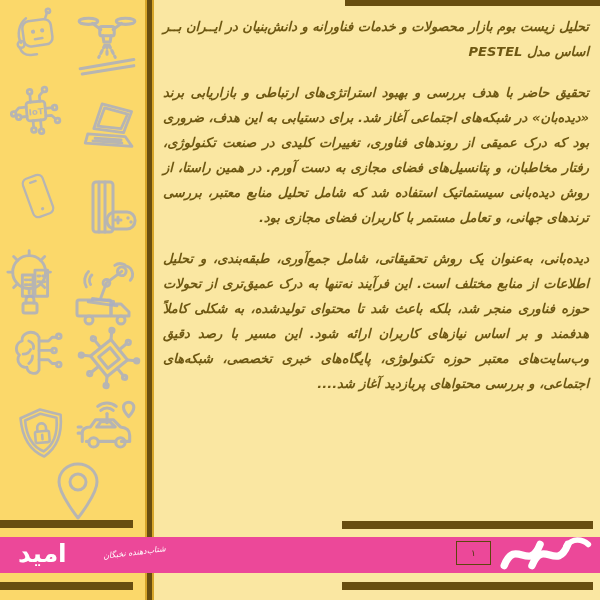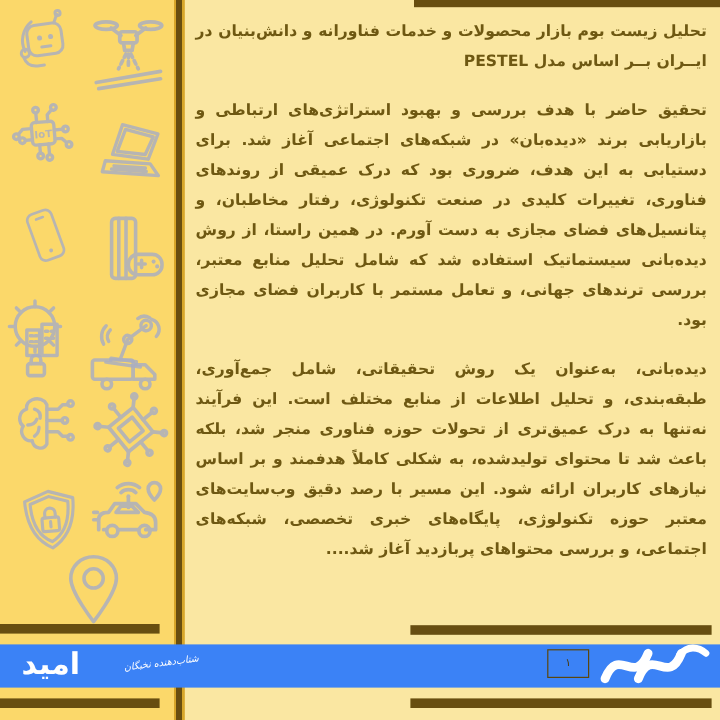--- a/index.html
+++ b/index.html
@@ -13,23 +13,23 @@
   .icon svg .fillme{fill:currentColor;stroke:none;}
   .icon svg text{fill:currentColor;stroke:none;font-family:"DejaVu Sans",sans-serif;font-weight:bold;}
   
   .divider{position:absolute;left:145px;top:0;width:9px;height:600px;
            background:linear-gradient(90deg,#d7a62a 0 2px,#684e10 2px 7px,#d7a62a 7px 9px);}
   
   .bar{position:absolute;background:#684e10;}
   
   .content{position:absolute;left:163px;top:14px;width:426px;direction:rtl;
            text-align:justify;color:#6e5812;font-weight:bold;font-size:13px;line-height:25px;}
-  .content p{margin:0 0 16px 0;}
-  
-  .footer-band{position:absolute;left:0;top:537px;width:600px;height:36px;background:#3b82f6;}
+  .content p{margin:0 0 16px 0;font-style:italic;}
+  
+  .footer-band{position:absolute;left:0;top:537px;width:600px;height:36px;background:#ec4899;}
   .brand-name{position:absolute;left:18px;top:2px;color:#ffffff;font-size:25px;font-weight:bold;direction:rtl;}
   .brand-tagline{position:absolute;left:103px;top:11px;color:#ffffff;font-size:8px;white-space:nowrap;
                  transform:rotate(-7deg);font-style:italic;direction:rtl;}
   .page-num-box{position:absolute;left:456px;top:4px;width:33px;height:22px;border:1.5px solid #5c460c;
                 display:flex;align-items:center;justify-content:center;color:#4a3809;font-size:9px;}
   .logo{position:absolute;left:496px;top:-2px;width:98px;height:40px;}
   .logo svg{width:100%;height:100%;}
   .logo path{stroke:#ffffff;fill:none;stroke-linecap:round;}
 </style>
 </head>

